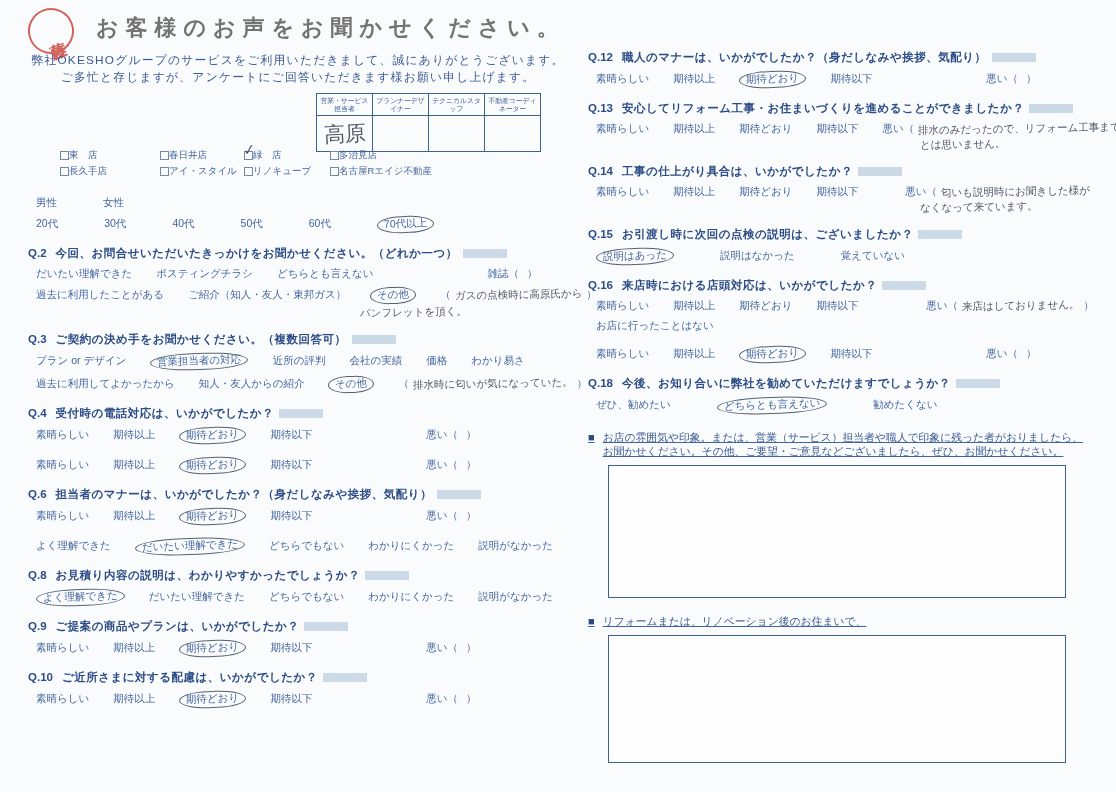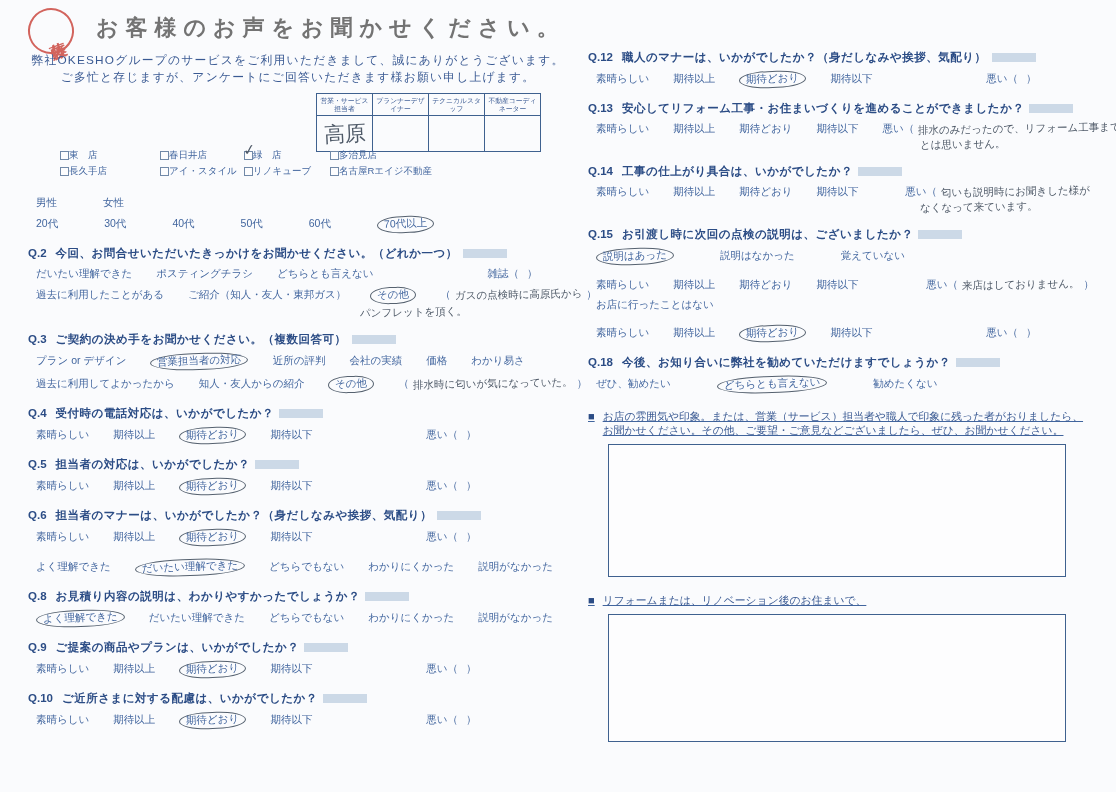--- a/index.html
+++ b/index.html
@@ -222,21 +222,20 @@
         <span class="opt circled">期待どおり</span>
         <span class="opt">期待以下</span>
         <span class="opt grow">
           <span>悪い（</span>
           <span class="hand note"></span>
           <span>）</span>
         </span>
       </div>
     </div>
     <div class="question">
-      <div class="q-head"><span class="q-no">Q.5</span><span class="q-title">担当者の対応は、いかがでしたか？</span><span class="hl"></span></div>
       <div class="q-row">
         <span class="opt">素晴らしい</span>
         <span class="opt">期待以上</span>
         <span class="opt circled">期待どおり</span>
         <span class="opt">期待以下</span>
         <span class="opt grow">
           <span>悪い（</span>
           <span class="hand note"></span>
           <span>）</span>
         </span>
@@ -351,20 +350,21 @@
       </div>
       <div class="question">
         <div class="q-head"><span class="q-no">Q.15</span><span class="q-title">お引渡し時に次回の点検の説明は、ございましたか？</span><span class="hl"></span></div>
         <div class="q-row wide">
           <span class="opt circled">説明はあった</span>
           <span class="opt">説明はなかった</span>
           <span class="opt">覚えていない</span>
         </div>
       </div>
       <div class="question">
+        <div class="q-head"><span class="q-no">Q.16</span><span class="q-title">来店時における店頭対応は、いかがでしたか？</span><span class="hl"></span></div>
         <div class="q-row">
           <span class="opt">素晴らしい</span>
           <span class="opt">期待以上</span>
           <span class="opt">期待どおり</span>
           <span class="opt">期待以下</span>
           <span class="opt grow has-note">
             <span>悪い（</span>
             <span class="hand note">来店はしておりません。</span>
             <span>）</span>
           </span>

